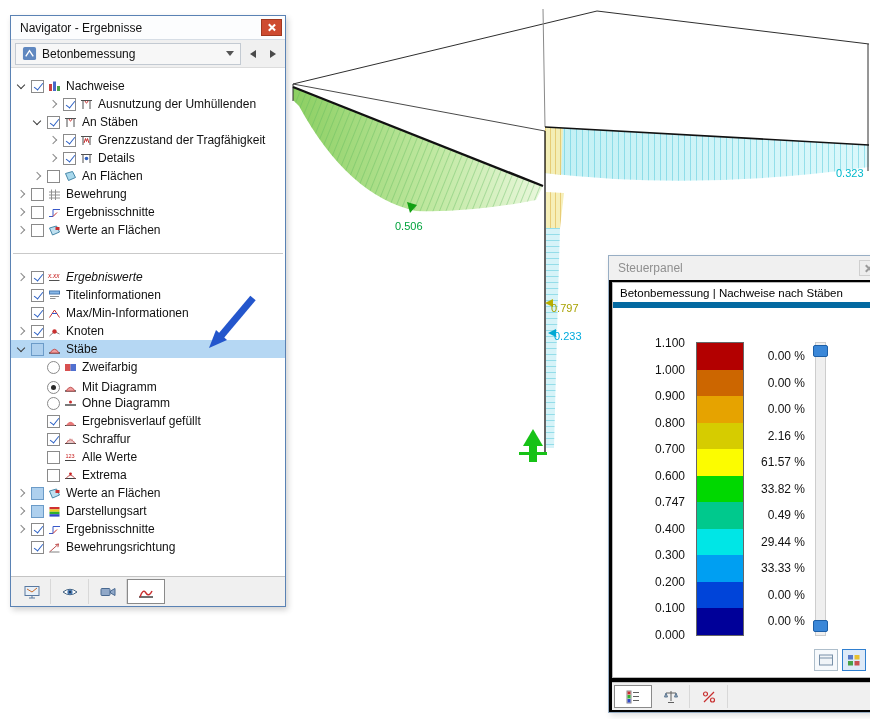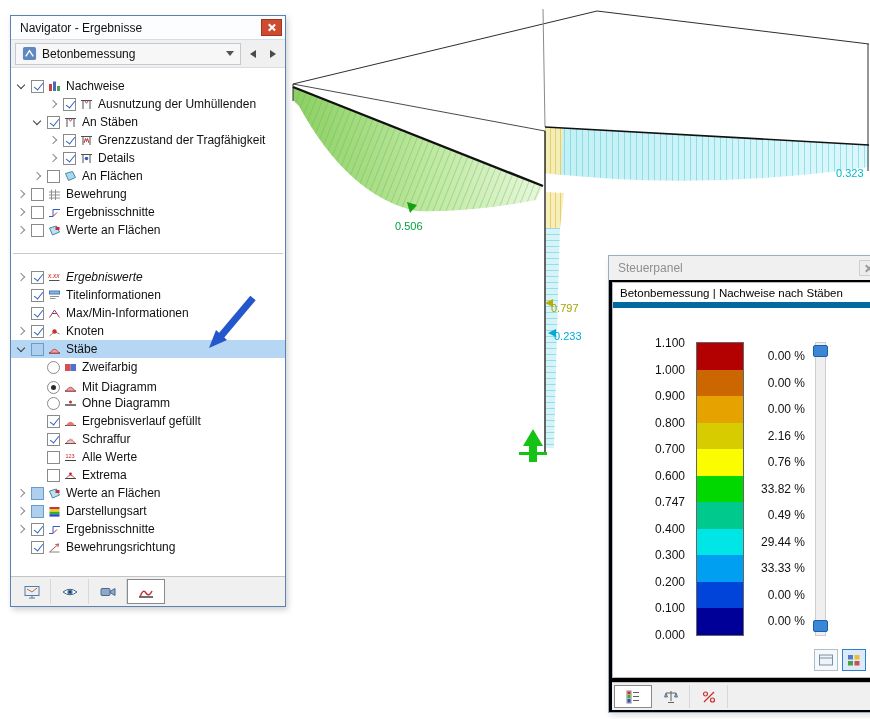--- a/index.html
+++ b/index.html
@@ -533,21 +533,21 @@
           <div class="bnd" style="top: 288.5px;">0.000</div>
           <div class="blk" style="top: 4px; height: 26.5px; background: rgb(179, 0, 0);"></div>
           <div class="pct" style="top: 10.25px;">0.00 %</div>
           <div class="blk" style="top: 30.5px; height: 26.5px; background: rgb(204, 102, 0);"></div>
           <div class="pct" style="top: 36.75px;">0.00 %</div>
           <div class="blk" style="top: 57px; height: 26.5px; background: rgb(230, 163, 0);"></div>
           <div class="pct" style="top: 63.25px;">0.00 %</div>
           <div class="blk" style="top: 83.5px; height: 26.5px; background: rgb(214, 204, 0);"></div>
           <div class="pct" style="top: 89.75px;">2.16 %</div>
           <div class="blk" style="top: 110px; height: 26.5px; background: rgb(252, 252, 0);"></div>
-          <div class="pct" style="top: 116.25px;">0.76 %</div>
+          <div class="pct" style="top: 116.25px;">61.57 %</div>
           <div class="blk" style="top: 136.5px; height: 26.5px; background: rgb(0, 216, 0);"></div>
           <div class="pct" style="top: 142.75px;">33.82 %</div>
           <div class="blk" style="top: 163px; height: 26.5px; background: rgb(0, 201, 141);"></div>
           <div class="pct" style="top: 169.25px;">0.49 %</div>
           <div class="blk" style="top: 189.5px; height: 26.5px; background: rgb(0, 230, 230);"></div>
           <div class="pct" style="top: 195.75px;">29.44 %</div>
           <div class="blk" style="top: 216px; height: 26.5px; background: rgb(0, 159, 242);"></div>
           <div class="pct" style="top: 222.25px;">33.33 %</div>
           <div class="blk" style="top: 242.5px; height: 26.5px; background: rgb(0, 68, 217);"></div>
           <div class="pct" style="top: 248.75px;">0.00 %</div>

